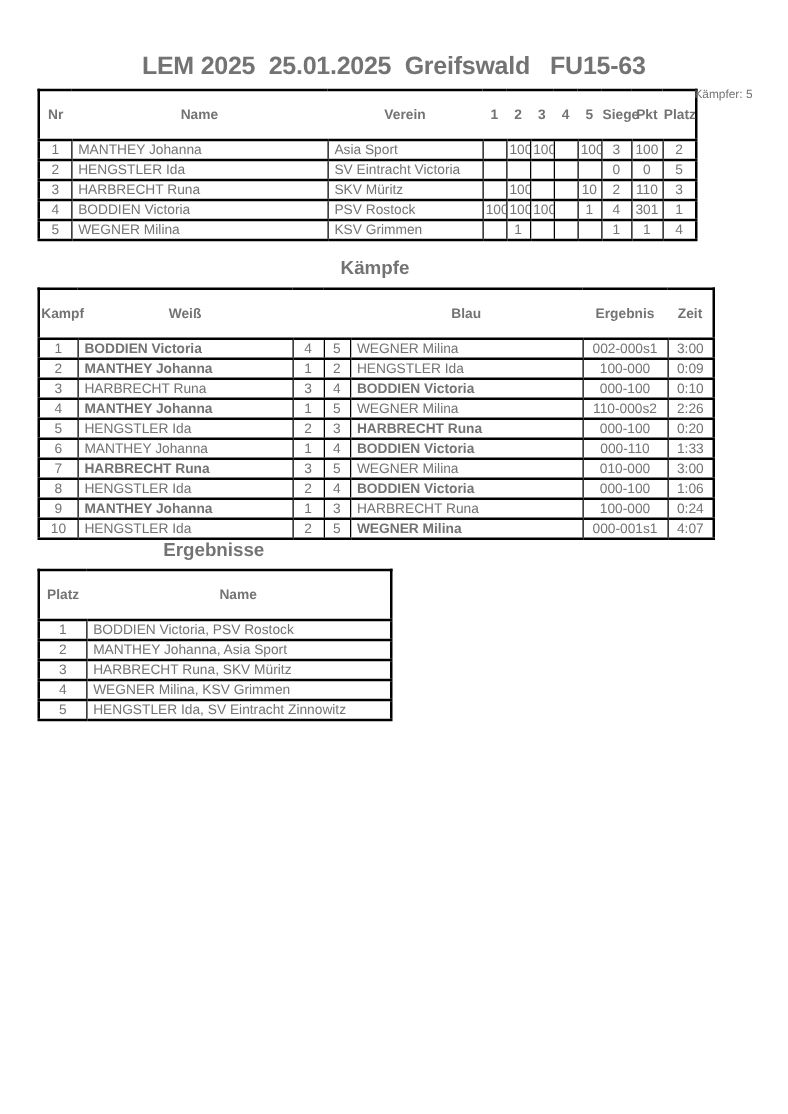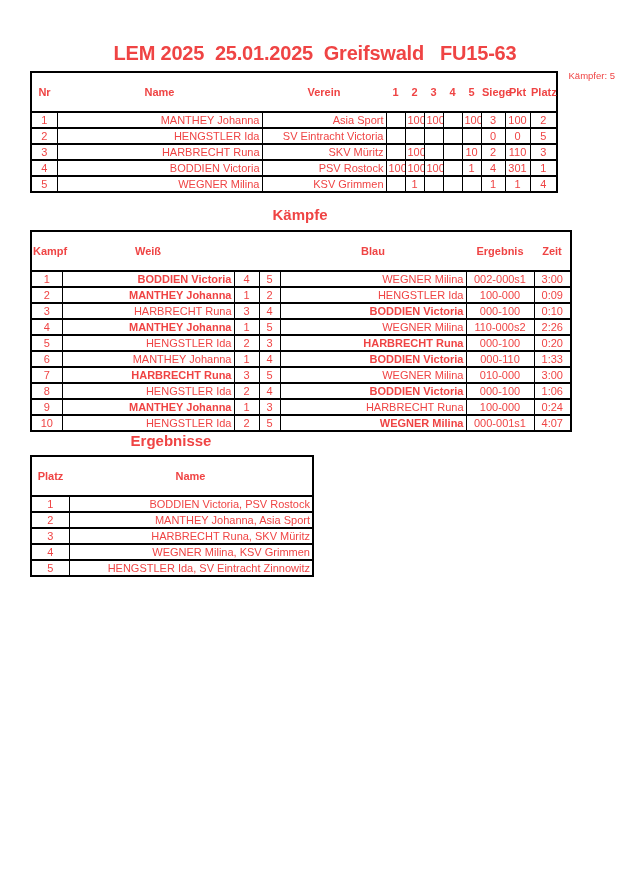--- a/index.html
+++ b/index.html
@@ -1,50 +1,50 @@
 <!DOCTYPE html>
 <html><head>
 <meta charset="utf-8">
 <style>
   * { box-sizing: border-box; }
   html, body { margin: 0; padding: 0; background: #fff; }
   .page {
     width: 630px; height: 891px; background: #ffffff; position: relative;
-    font-family: "Liberation Sans", sans-serif; color: #ef4444; overflow: hidden;
+    font-family: "Liberation Sans", sans-serif; color: #737373; overflow: hidden;
   }
   .title {
     padding-top: 42px; text-align: center; font-weight: bold; font-size: 20px;
     white-space: pre; letter-spacing: -0.2px;
   }
   .subtitle {
     width: 450px; margin-left: 30px; margin-top: 1px; text-align: center;
     font-weight: bold; font-size: 13px;
   }
   .count {
-    position: absolute; top: 70px; right: 15px; font-size: 9.5px;
+    position: absolute; top: 70px; right: 28px; font-size: 9.5px;
   }
   .sec-title { text-align: center; font-weight: bold; font-size: 15px; }
   .sec-title.t2w { width: 540px; margin: 13px 0 7px 30px; }
   .sec-title.t3w { width: 282px; margin: 0 0 6px 30px; }
 
   table.grid {
     border-collapse: collapse; table-layout: fixed;
     border: 2px solid #000; margin-left: 30px; background: #fff;
   }
   table.grid td {
     border: solid #000; border-width: 2px 1px;
     font-size: 11px; height: 16px; line-height: 14px;
     padding: 0 2px; white-space: nowrap; overflow: hidden; vertical-align: middle;
   }
   table.grid th {
     border: none; border-bottom: 2px solid #000;
     font-size: 11px; height: 15px; line-height: 14px; font-weight: bold;
     text-align: center; padding: 12px 1px; white-space: nowrap; vertical-align: middle;
   }
-  .al { text-align: right; }
+  .al { text-align: left; }
   .ctr { text-align: center; }
   .pad { padding-left: 5px !important; }
   th.thickL, td.thickL { border-left: 2px solid #000; }
   .t1 { width: 526px; margin-top: 6px; }
   .t2 { width: 540px; }
   .t3 { width: 282px; }
 </style>
 </head>
 <body>
 

